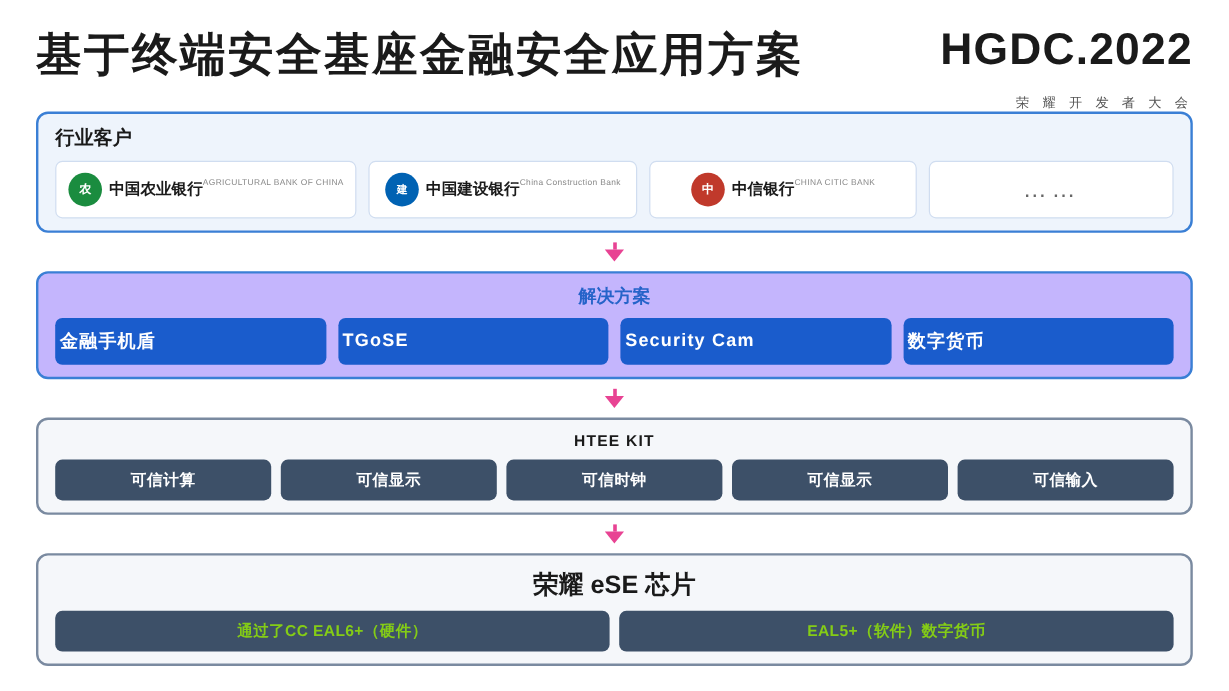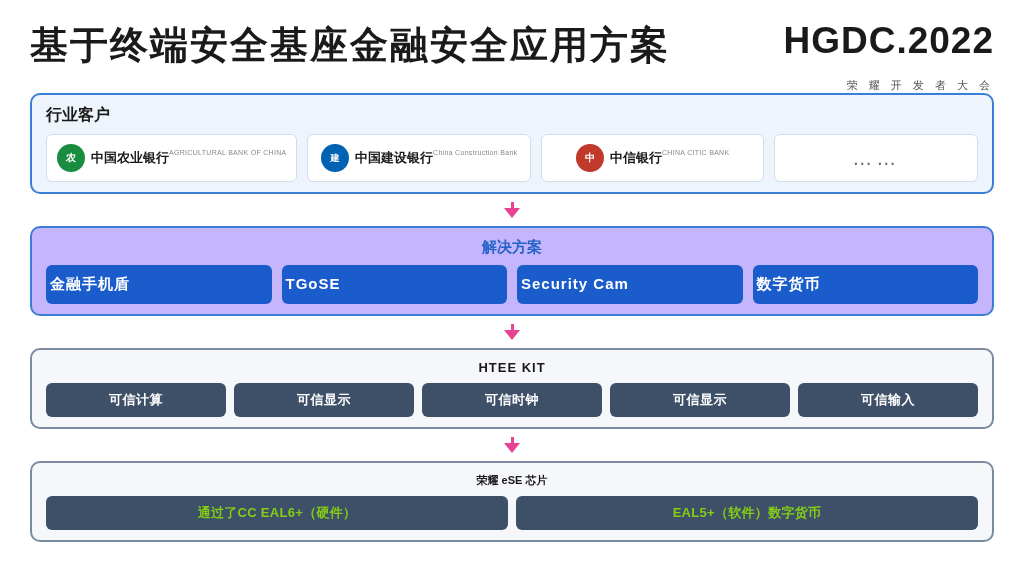--- a/index.html
+++ b/index.html
@@ -216,21 +216,21 @@
     
     .ese-section {
       border: 2px solid #7a8aa0;
       border-radius: 10px;
       padding: 10px 14px;
       background: #f5f7fa;
     }
 
     .ese-title {
       text-align: center;
-      font-size: 11px;
+      font-size: 21px;
       font-weight: 600;
       color: #1a1a1a;
       margin-bottom: 8px;
     }
 
     .ese-row {
       display: flex;
       gap: 8px;
     }
 

